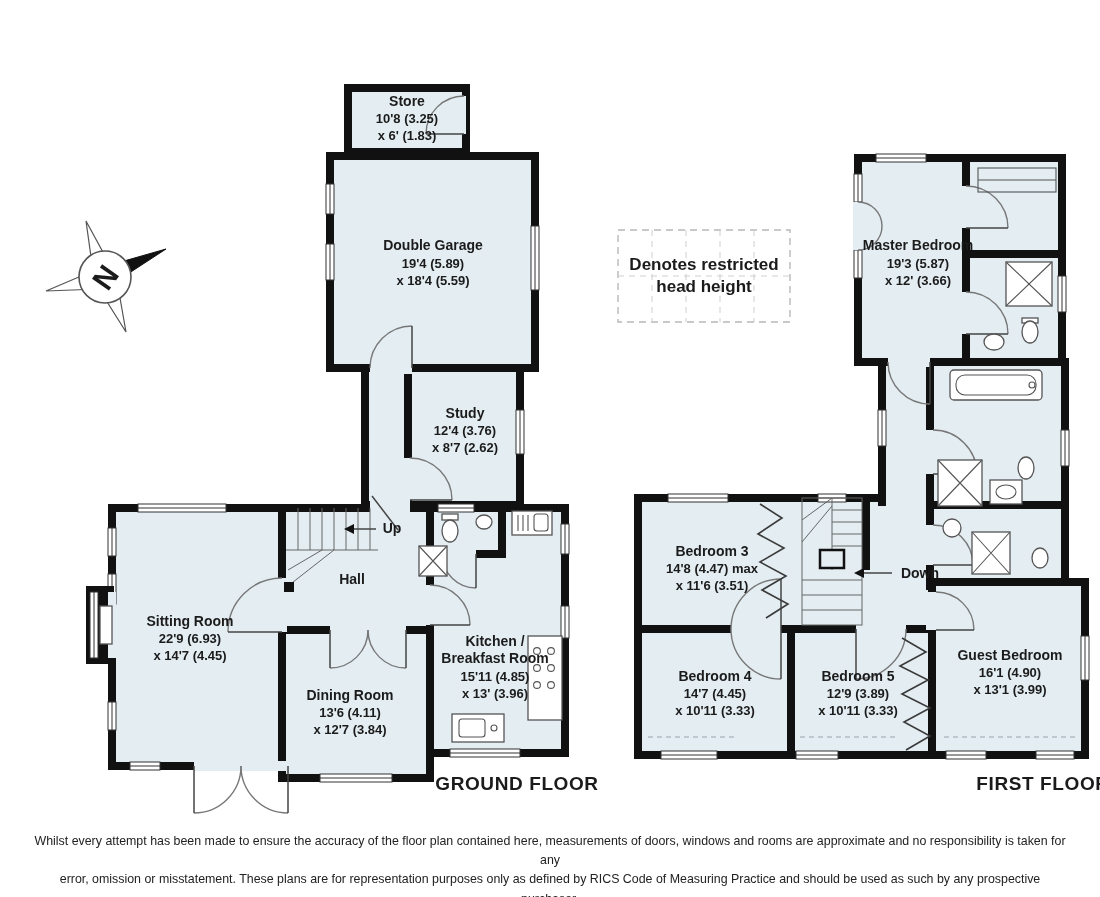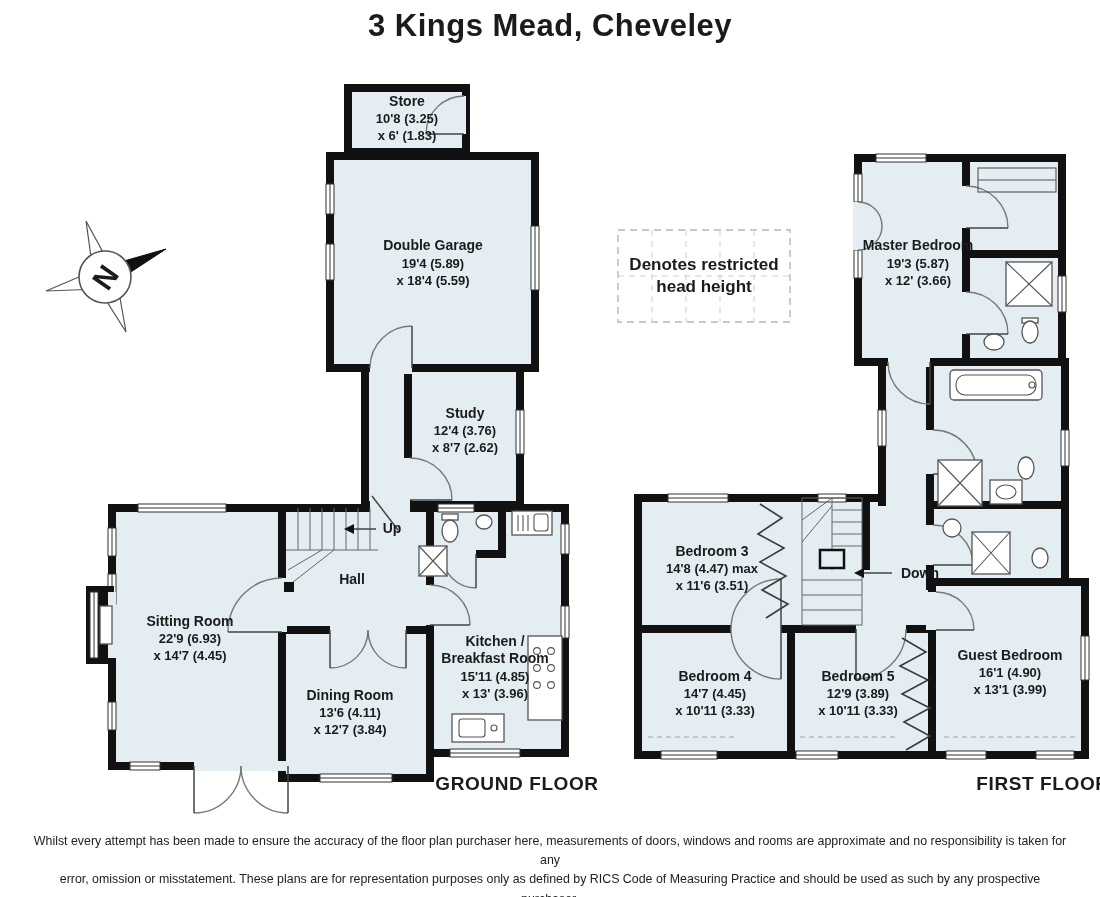--- a/index.html
+++ b/index.html
@@ -33,21 +33,20 @@
   .fl{font-size:19px;font-weight:bold;text-anchor:middle;letter-spacing:.6px;}
   .lg{font-size:17px;font-weight:bold;text-anchor:middle;}
   .nn{font-size:30px;font-weight:bold;text-anchor:middle;}
   .star{fill:#fff;stroke:#555;stroke-width:1.2;}
 </style>
 </head>
 <body>
 
 <div class="page">
 
-  <div class="title">3 Kings Mead, Cheveley</div>
 
   <div class="planwrap">
   <svg width="1100" height="745" viewBox="0 0 1100 745">
 
     <g>
       <polygon class="star" points="93,191 86,141 110,185"></polygon>
       <polygon class="star" points="117,201 126,252 99,209"></polygon>
       <polygon class="star" points="99,209 46,211 93,191"></polygon>
       <polygon points="110,185 166,169 117,201" fill="#111" stroke="#111"></polygon>
       <circle cx="105" cy="197" r="26" fill="#fff" stroke="#555" stroke-width="1.6"></circle>
@@ -370,18 +369,18 @@
       <text class="rd" x="858" y="635">x 10'11 (3.33)</text>
       <text class="rn" x="1010" y="580">Guest Bedroom</text>
       <text class="rd" x="1010" y="597">16'1 (4.90)</text>
       <text class="rd" x="1010" y="614">x 13'1 (3.99)</text>
       <text class="fl" x="1043" y="710">FIRST FLOOR</text>
     </g>
   </svg>
   </div>
 
   <div class="footer">
-    <div>Whilst every attempt has been made to ensure the accuracy of the floor plan purchaser here, measurements of doors, windows and rooms are approximate and no responsibility is taken for any</div>
+    <div>Whilst every attempt has been made to ensure the accuracy of the floor plan contained here, measurements of doors, windows and rooms are approximate and no responsibility is taken for any</div>
     <div>error, omission or misstatement. These plans are for representation purposes only as defined by RICS Code of Measuring Practice and should be used as such by any prospective purchaser.</div>
 
   </div>
 
 </div>
 
 </body></html>

